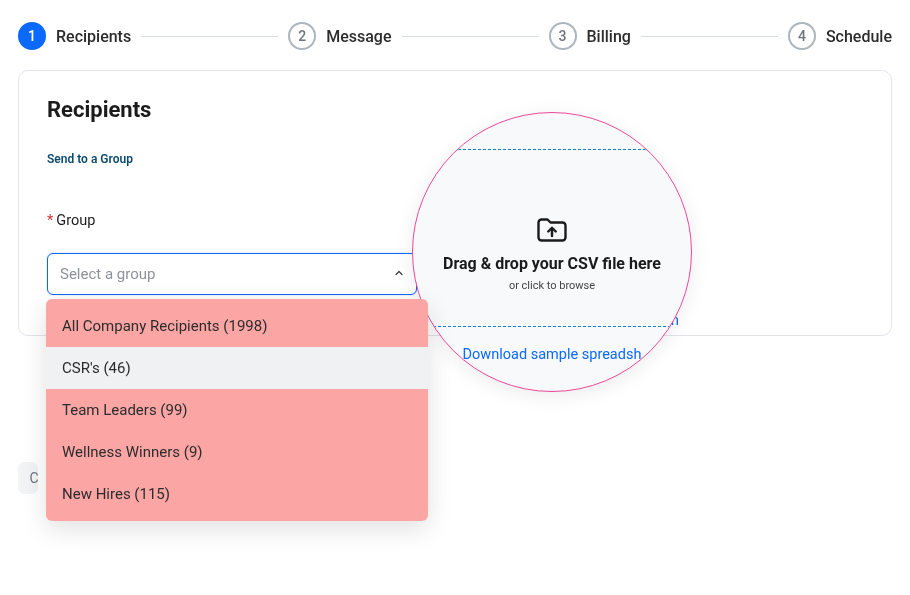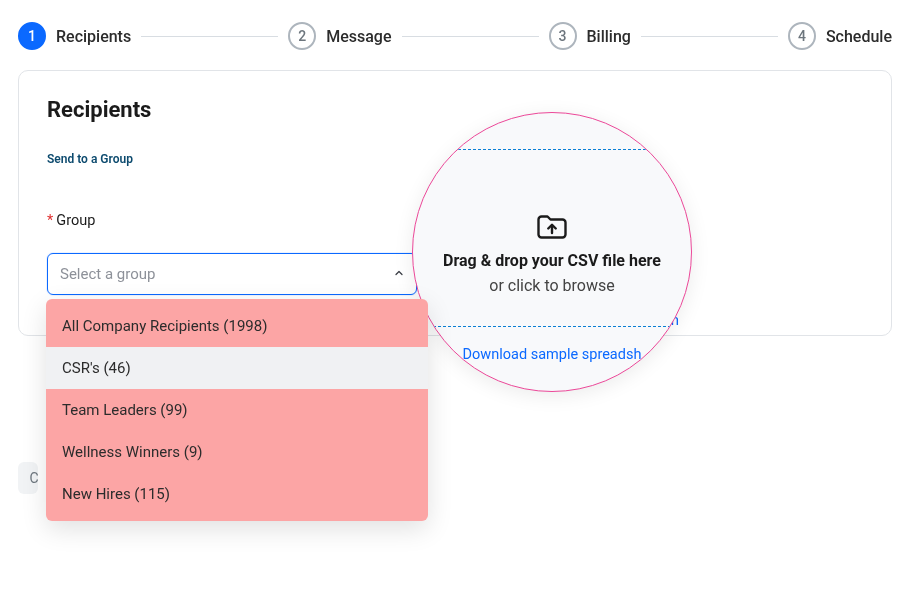--- a/index.html
+++ b/index.html
@@ -180,21 +180,21 @@
     }
     .zoom-main-text {
       font-size: 16px;
       font-weight: 700;
       color: #1b1b1b;
       margin-bottom: 6px;
       margin-top: -8px;
       text-align: center;
     }
     .zoom-sub-text {
-      font-size: 16px;
+      font-size: 11px;
       color: #444;
       text-align: center;
     }
     .zoom-link {
       position: absolute;
       bottom: 28px;
       left: 50%;
       transform: translateX(-50%);
       font-size: 14.5px;
       color: #0b69ff;

